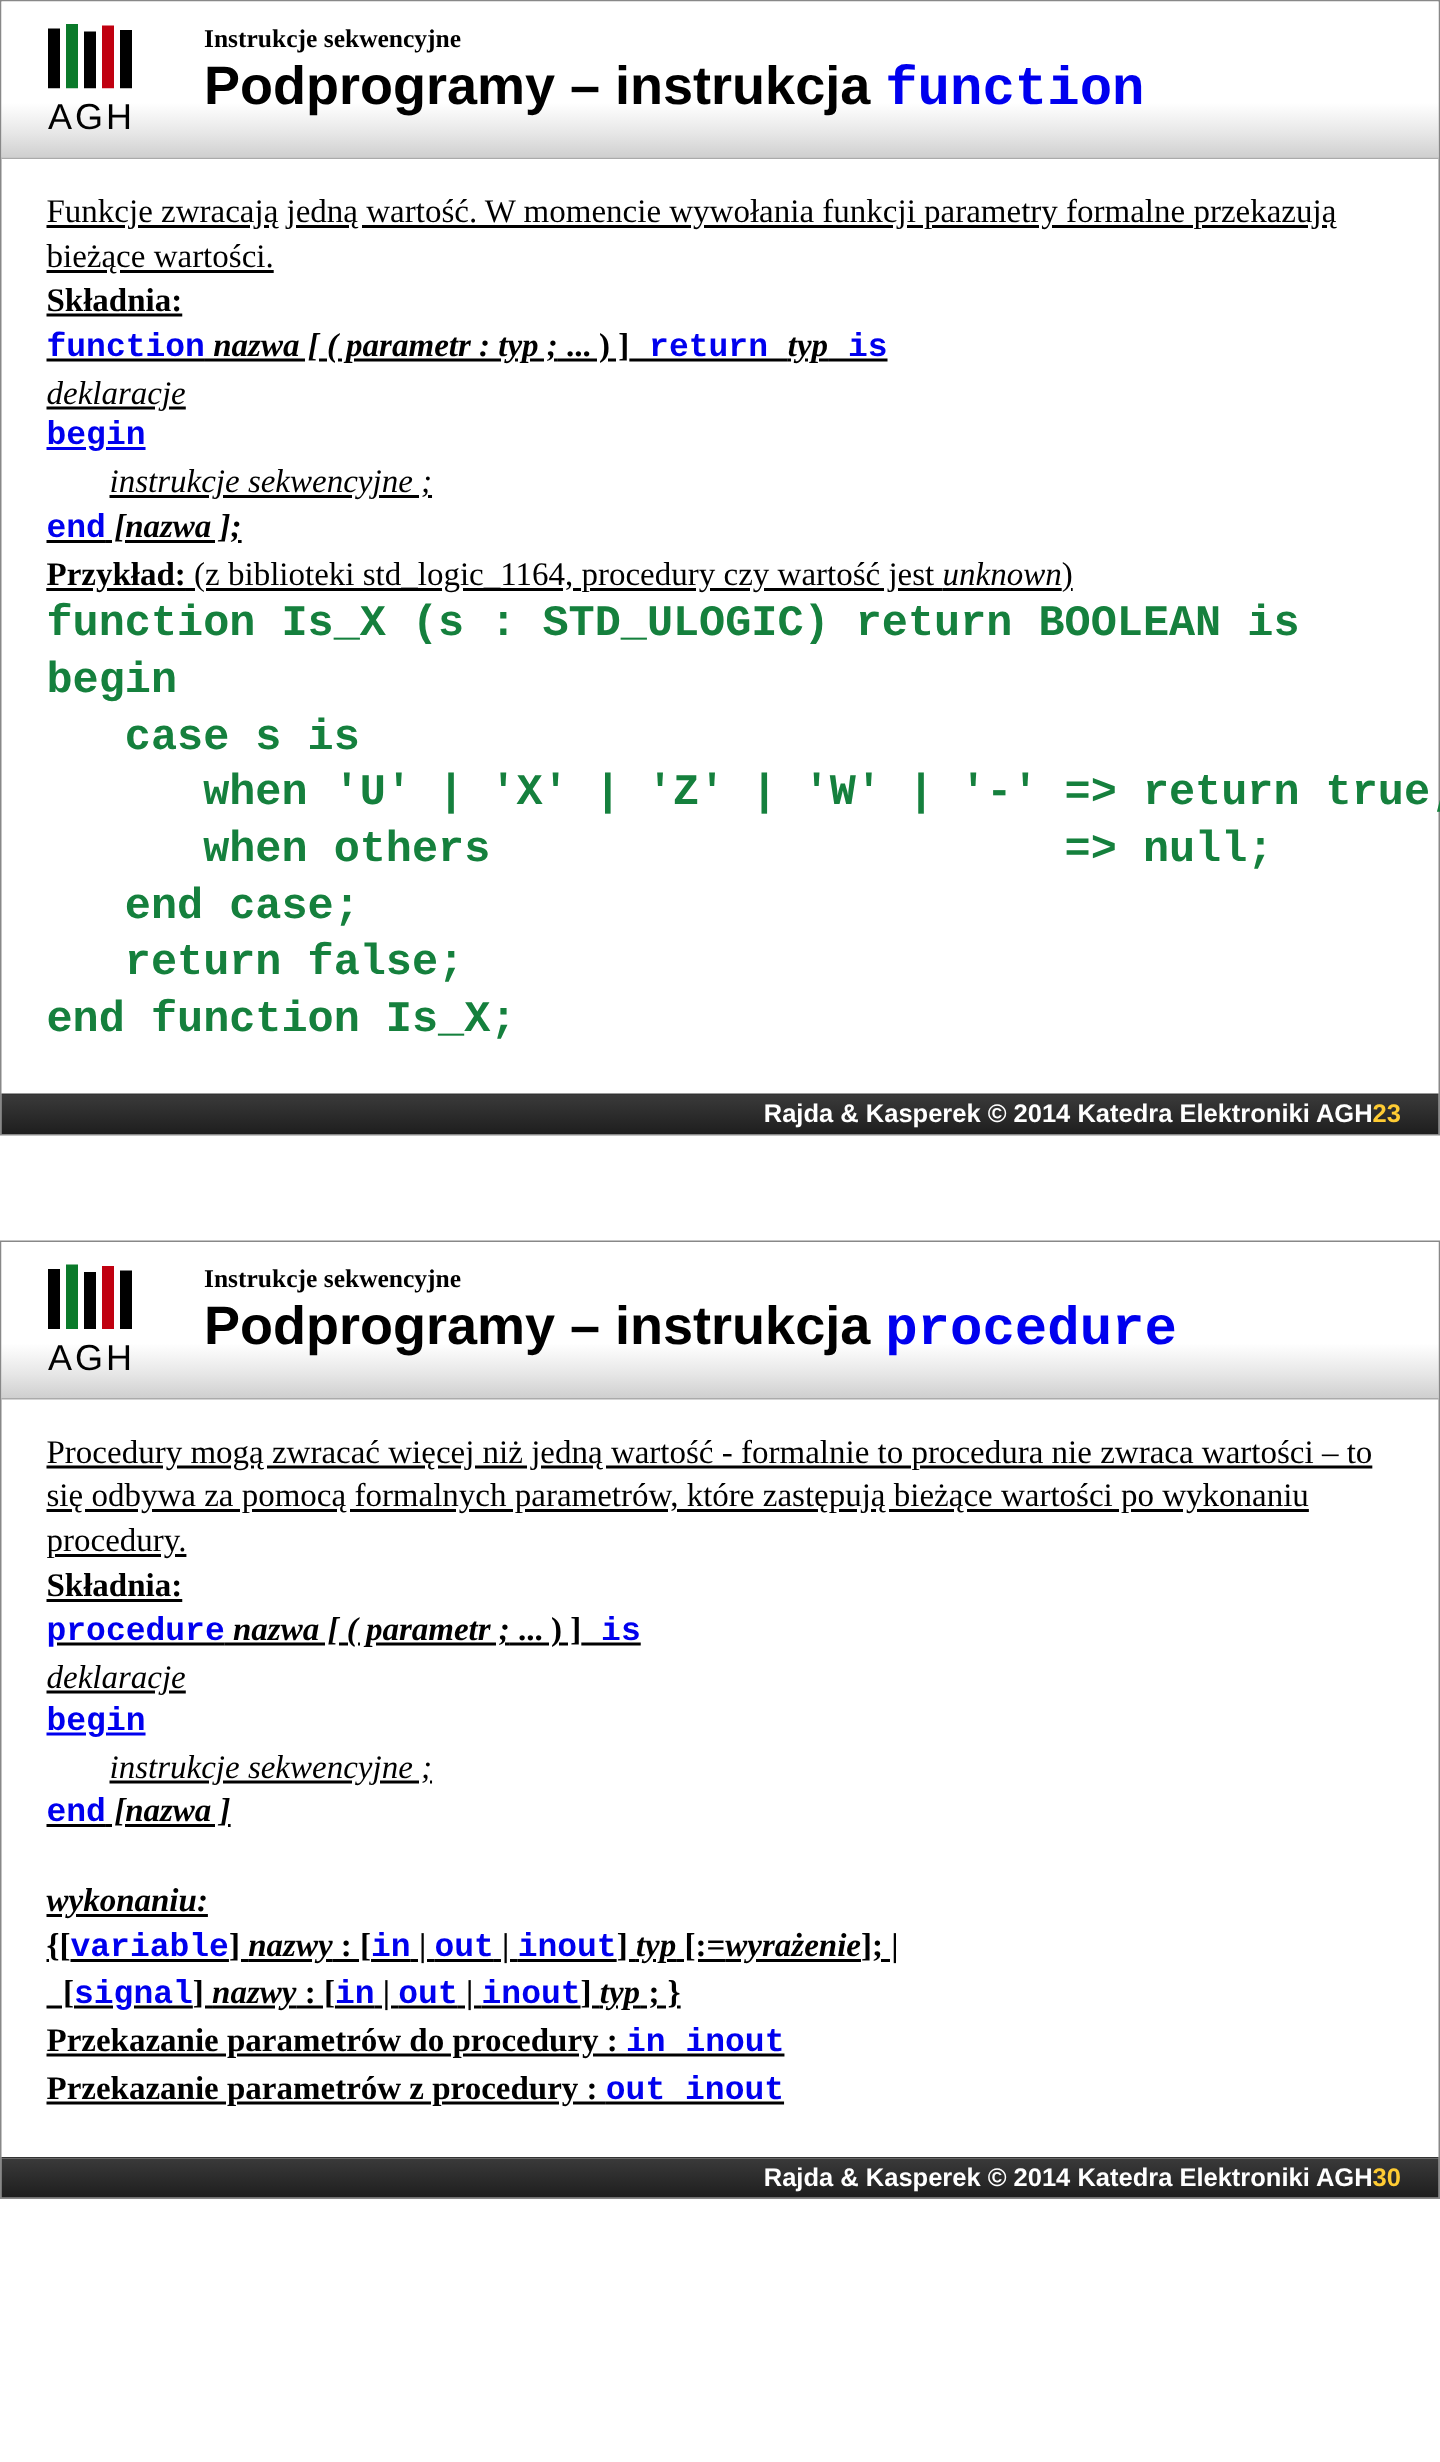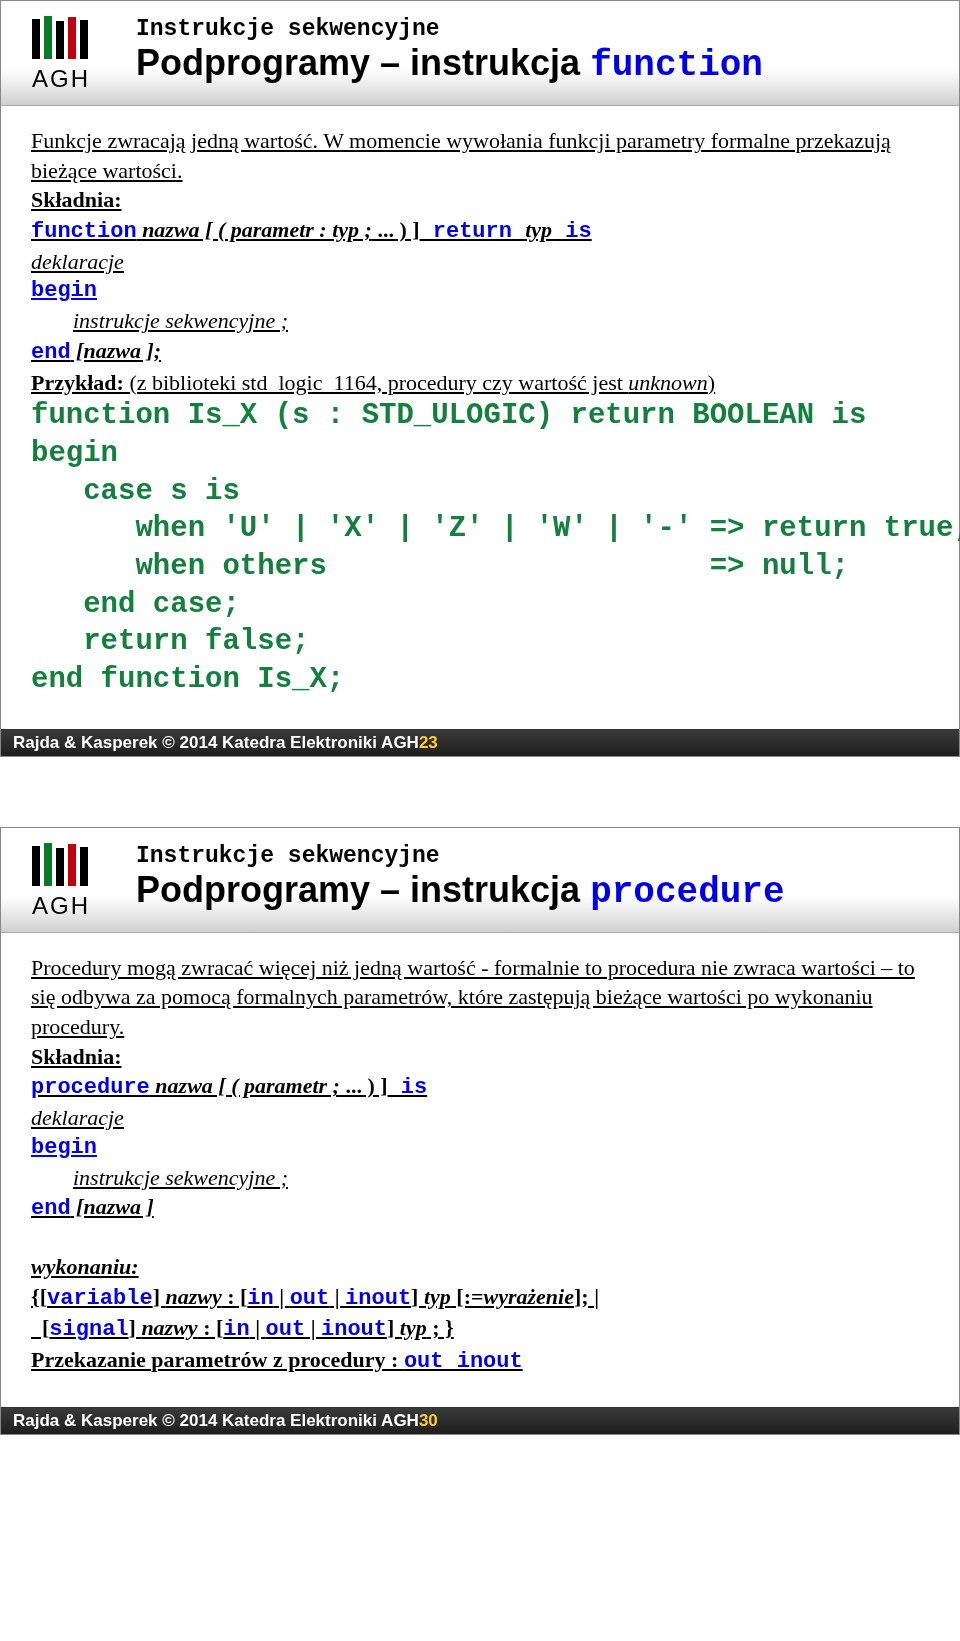--- a/index.html
+++ b/index.html
@@ -34,23 +34,23 @@
     font-weight: 400;
     font-size: 24px;
     letter-spacing: 2px;
     color: #000;
     margin-top: 6px;
   }
   .title-col {
     padding: 5px 0 0 25px;
   }
   .pre-title {
-    font-family: Liberation Mono, monospace;
-    font-weight: 700;
-    font-size: 23px;
+    font-family: Liberation Serif, serif;
+    font-weight: 700;
+    font-size: 17px;
     color: #000;
   }
   .main-title {
     font-family: Verdana, Arial, sans-serif;
     font-weight: 700;
     font-size: 36px;
     color: #000;
   }
   .main-title .kw {
     font-family: "Courier New", Courier, monospace;
@@ -74,21 +74,21 @@
   pre.code {
     font-family: "Courier New", Courier, monospace;
     font-size: 29px;
     white-space: pre;
     color: #15803d;
     line-height: 1.3;
   }
 
   .footer {
     display: flex;
-    justify-content: flex-start;
+    justify-content: flex-end;
     align-items: center;
     font-family: Verdana, Arial, sans-serif;
     background: linear-gradient(to bottom, #3a3a3a 0%, #1e1e1e 100%);
     color: #fff;
     font-weight: 700;
     font-size: 17px;
     padding: 3px 25px 3px 12px;
     border-top: 1px solid #333;
   }
   .footer .pageno { color: #ffcc33; }
@@ -192,20 +192,23 @@
     <p class="b i">wykonaniu:</p>
 
     <p>
       <span class="b">{[</span><span class="mono blue b">variable</span><span class="b">] </span><span class="i b">nazwy</span><span class="b"> :  [</span><span class="mono blue b">in</span><span class="b"> | </span><span class="mono blue b">out</span><span class="b"> | </span><span class="mono blue b">inout</span><span class="b">] </span><span class="i b">typ</span><span class="b"> [:=</span><span class="i b">wyrażenie</span><span class="b">];  |</span>
     </p>
 
     <p>
       <span class="b" style="white-space:pre">  [</span><span class="mono blue b">signal</span><span class="b">] </span><span class="i b">nazwy</span><span class="b"> :  [</span><span class="mono blue b">in</span><span class="b"> | </span><span class="mono blue b">out</span><span class="b"> | </span><span class="mono blue b">inout</span><span class="b">] </span><span class="i b">typ</span><span class="b"> ; }</span>
     </p>
 
+    <p class="section-gap">
+      <span class="b">Przekazanie parametrów do procedury : </span><span class="mono blue b">in inout</span>
+    </p>
     <p>
       <span class="b">Przekazanie parametrów z procedury : </span><span class="mono blue b">out inout</span>
     </p>
   </div>
 
   <div class="footer">
     <span>Rajda &amp; Kasperek © 2014 Katedra Elektroniki AGH</span>
     <span class="pageno">30</span>
   </div>
 </div>

